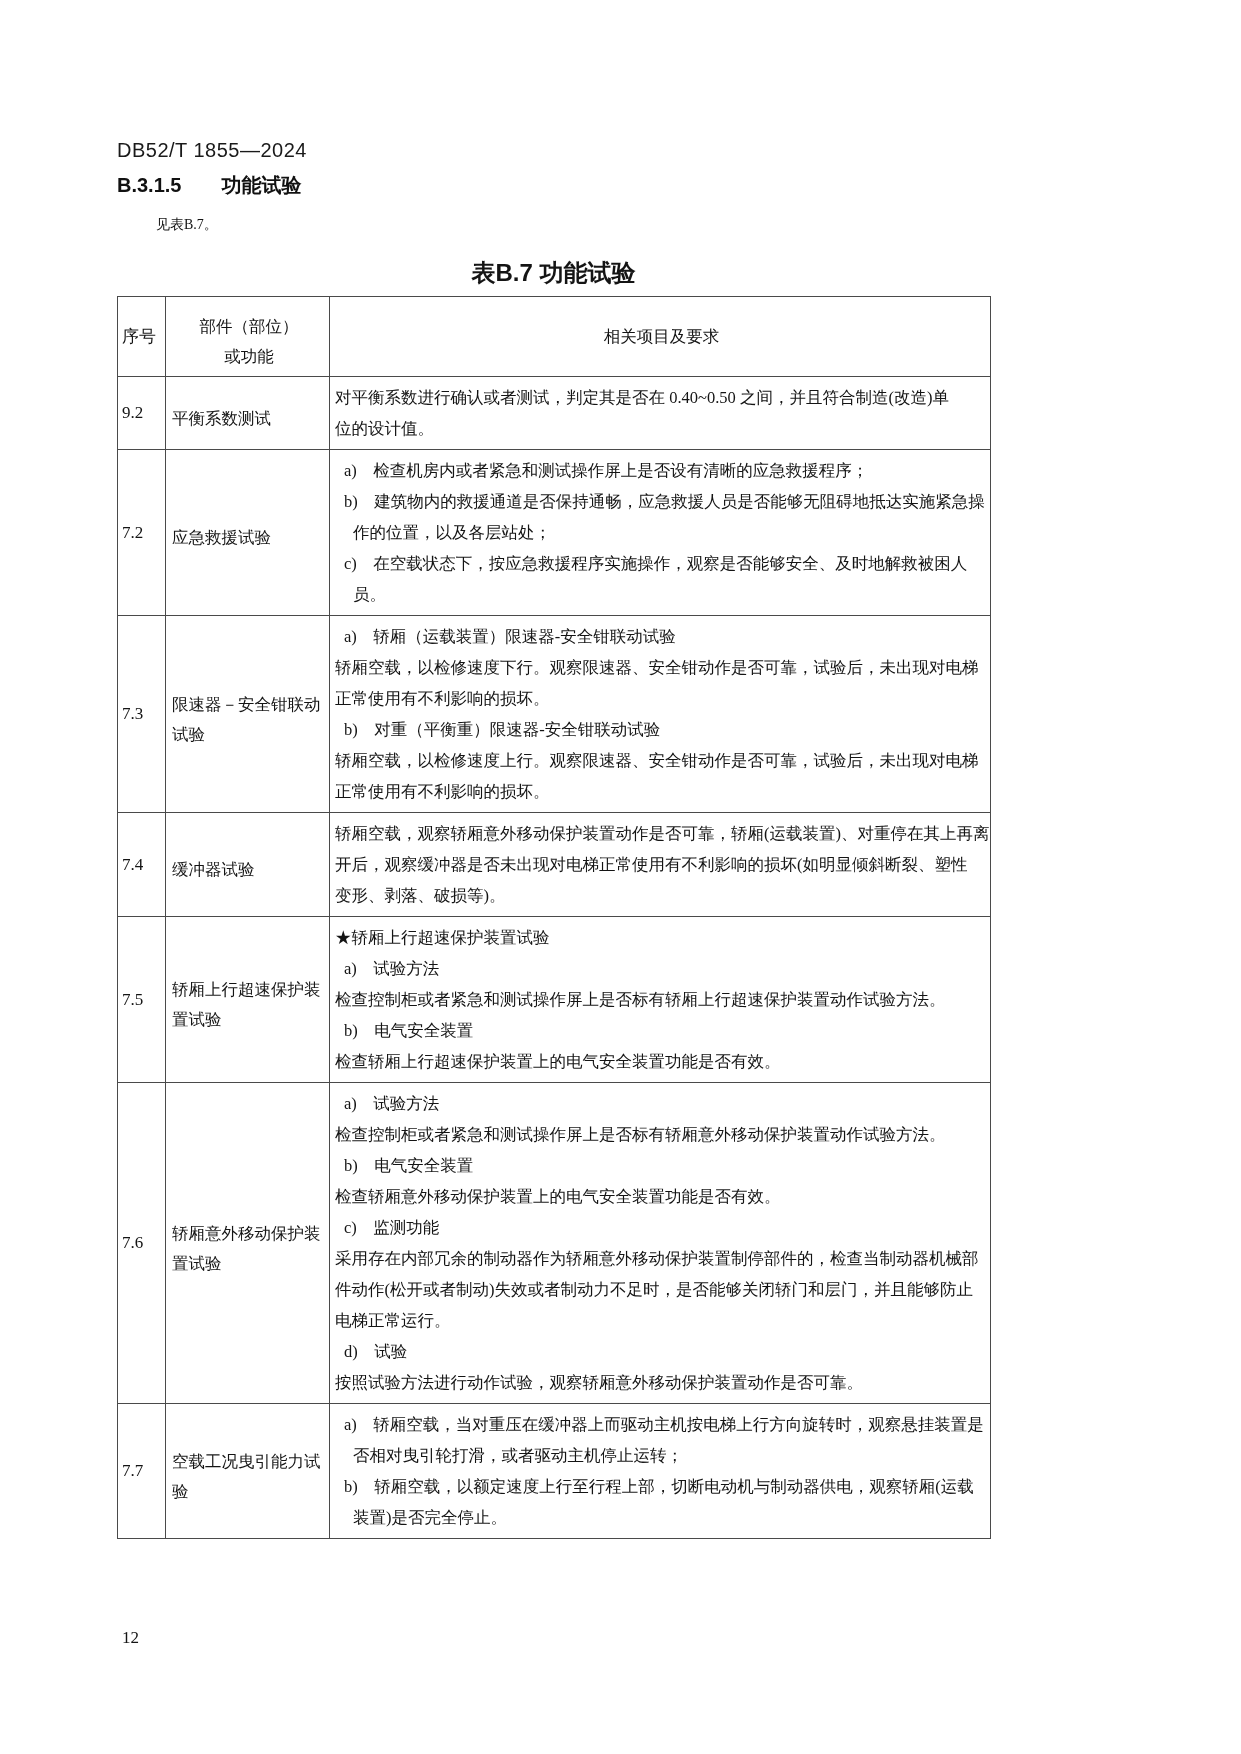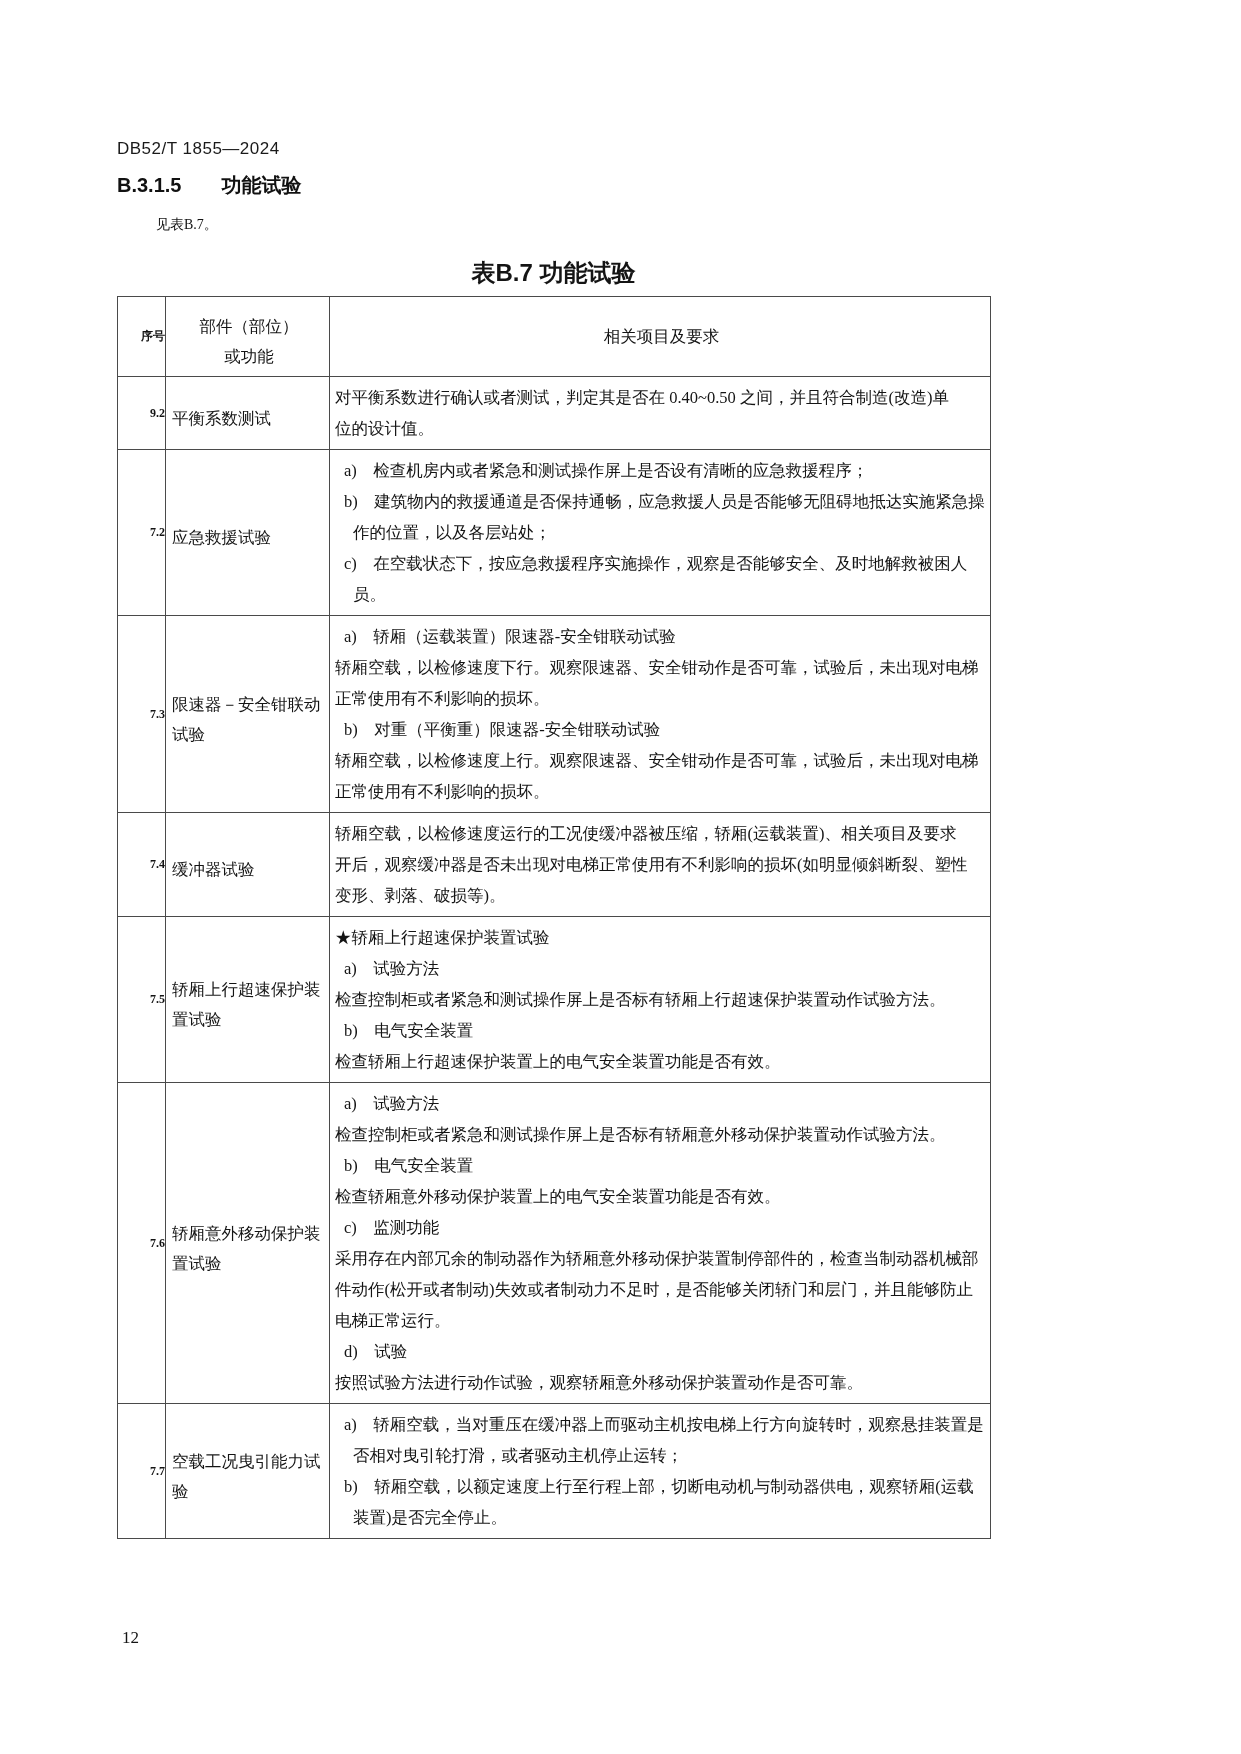--- a/index.html
+++ b/index.html
@@ -10,21 +10,21 @@
     background: #ffffff;
     font-family: "Liberation Serif", "DejaVu Serif", serif;
     color: #141414;
     overflow: hidden;
   }
   .doc-code {
     position: absolute;
     left: 117px;
     top: 139px;
     font-family: "Liberation Sans", "DejaVu Sans", sans-serif;
-    font-size: 17px;
+    font-size: 20px;
     letter-spacing: 0.5px;
     color: #1a1a1a;
     white-space: nowrap;
   }
   .section-heading {
     position: absolute;
     left: 117px;
     top: 172px;
     font-family: "Liberation Sans", "DejaVu Sans", sans-serif;
     font-size: 20px;
@@ -63,21 +63,21 @@
   .doc-table col.c2 { width: 164px; }
   .doc-table col.c3 { width: 661px; }
   .doc-table th, .doc-table td {
     border: 1px solid #4a4a4a;
     font-weight: normal;
     font-size: 16.5px;
     vertical-align: middle;
     padding: 0;
   }
   .doc-table thead tr { height: 62px; }
-  th.h-no, td.cell-no { text-align: right; padding-left: 4px; font-size: 12px; font-weight: bold; }
+  th.h-no, td.cell-no { text-align: left; padding-left: 4px; font-size: 17px; }
   th.h-part, td.cell-part { padding: 15px 3px 4px 6px; line-height: 30px; }
   th.h-req, td.cell-req { padding: 5px 2px 5px 5px; line-height: 31px; }
   .part-line, .hdr-line { white-space: nowrap; line-height: 30px; }
   .req-line { white-space: nowrap; }
   .req-line.item { padding-left: 9px; }
   .req-line.cont { padding-left: 18px; }
   .req-line.flush, .req-line.star { padding-left: 0; }
   
   tbody tr:nth-child(1) { height: 60px; }
   tbody tr:nth-child(2) { height: 145px; }
@@ -163,21 +163,21 @@
             <div class="req-line flush">轿厢空载，以检修速度上行。观察限速器、安全钳动作是否可靠，试验后，未出现对电梯</div>
             <div class="req-line flush">正常使用有不利影响的损坏。</div>
           </td>
         </tr>
         <tr>
           <td class="cell-no">7.4</td>
           <td class="cell-part">
             <div class="part-line">缓冲器试验</div>
           </td>
           <td class="cell-req">
-            <div class="req-line flush">轿厢空载，以检修速度运行的工况使缓冲器被压缩，轿厢(运载装置)、相关项目及要求</div>
+            <div class="req-line flush">轿厢空载，观察轿厢意外移动保护装置动作是否可靠，轿厢(运载装置)、对重停在其上再离</div>
             <div class="req-line flush">开后，观察缓冲器是否未出现对电梯正常使用有不利影响的损坏(如明显倾斜断裂、塑性</div>
             <div class="req-line flush">变形、剥落、破损等)。</div>
           </td>
         </tr>
         <tr>
           <td class="cell-no">7.5</td>
           <td class="cell-part">
             <div class="part-line">轿厢上行超速保护装</div>
             <div class="part-line">置试验</div>
           </td>

